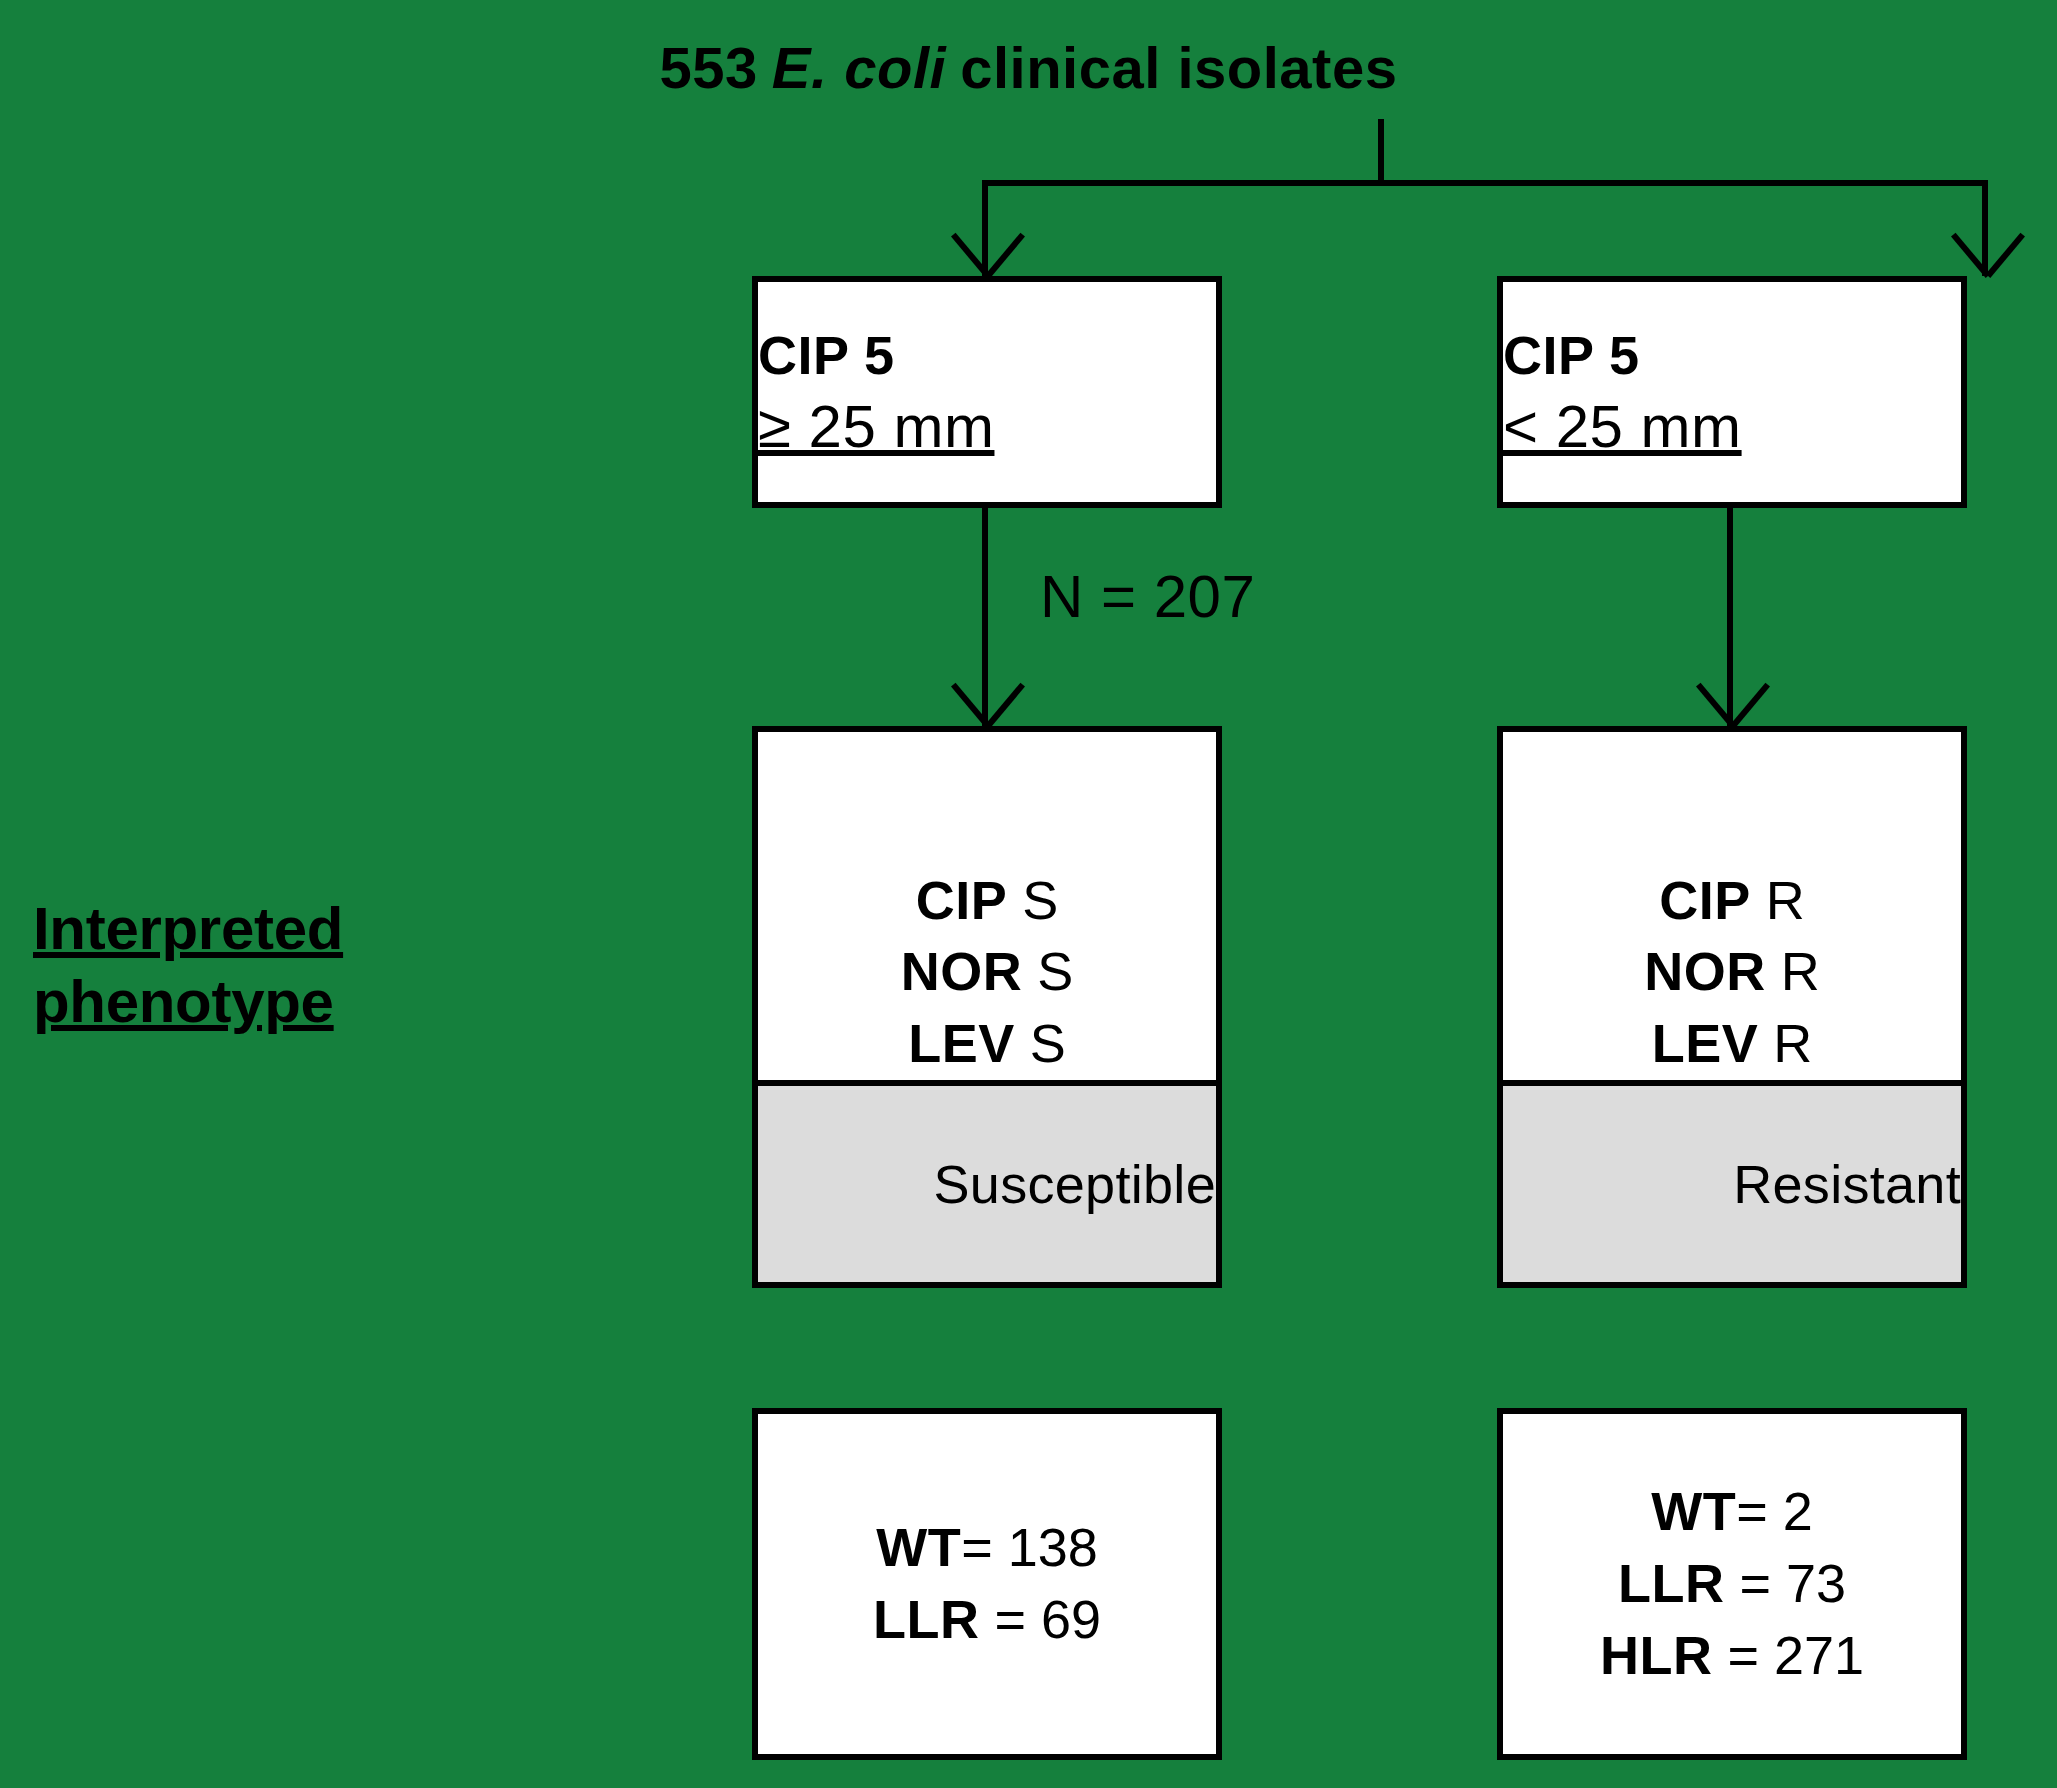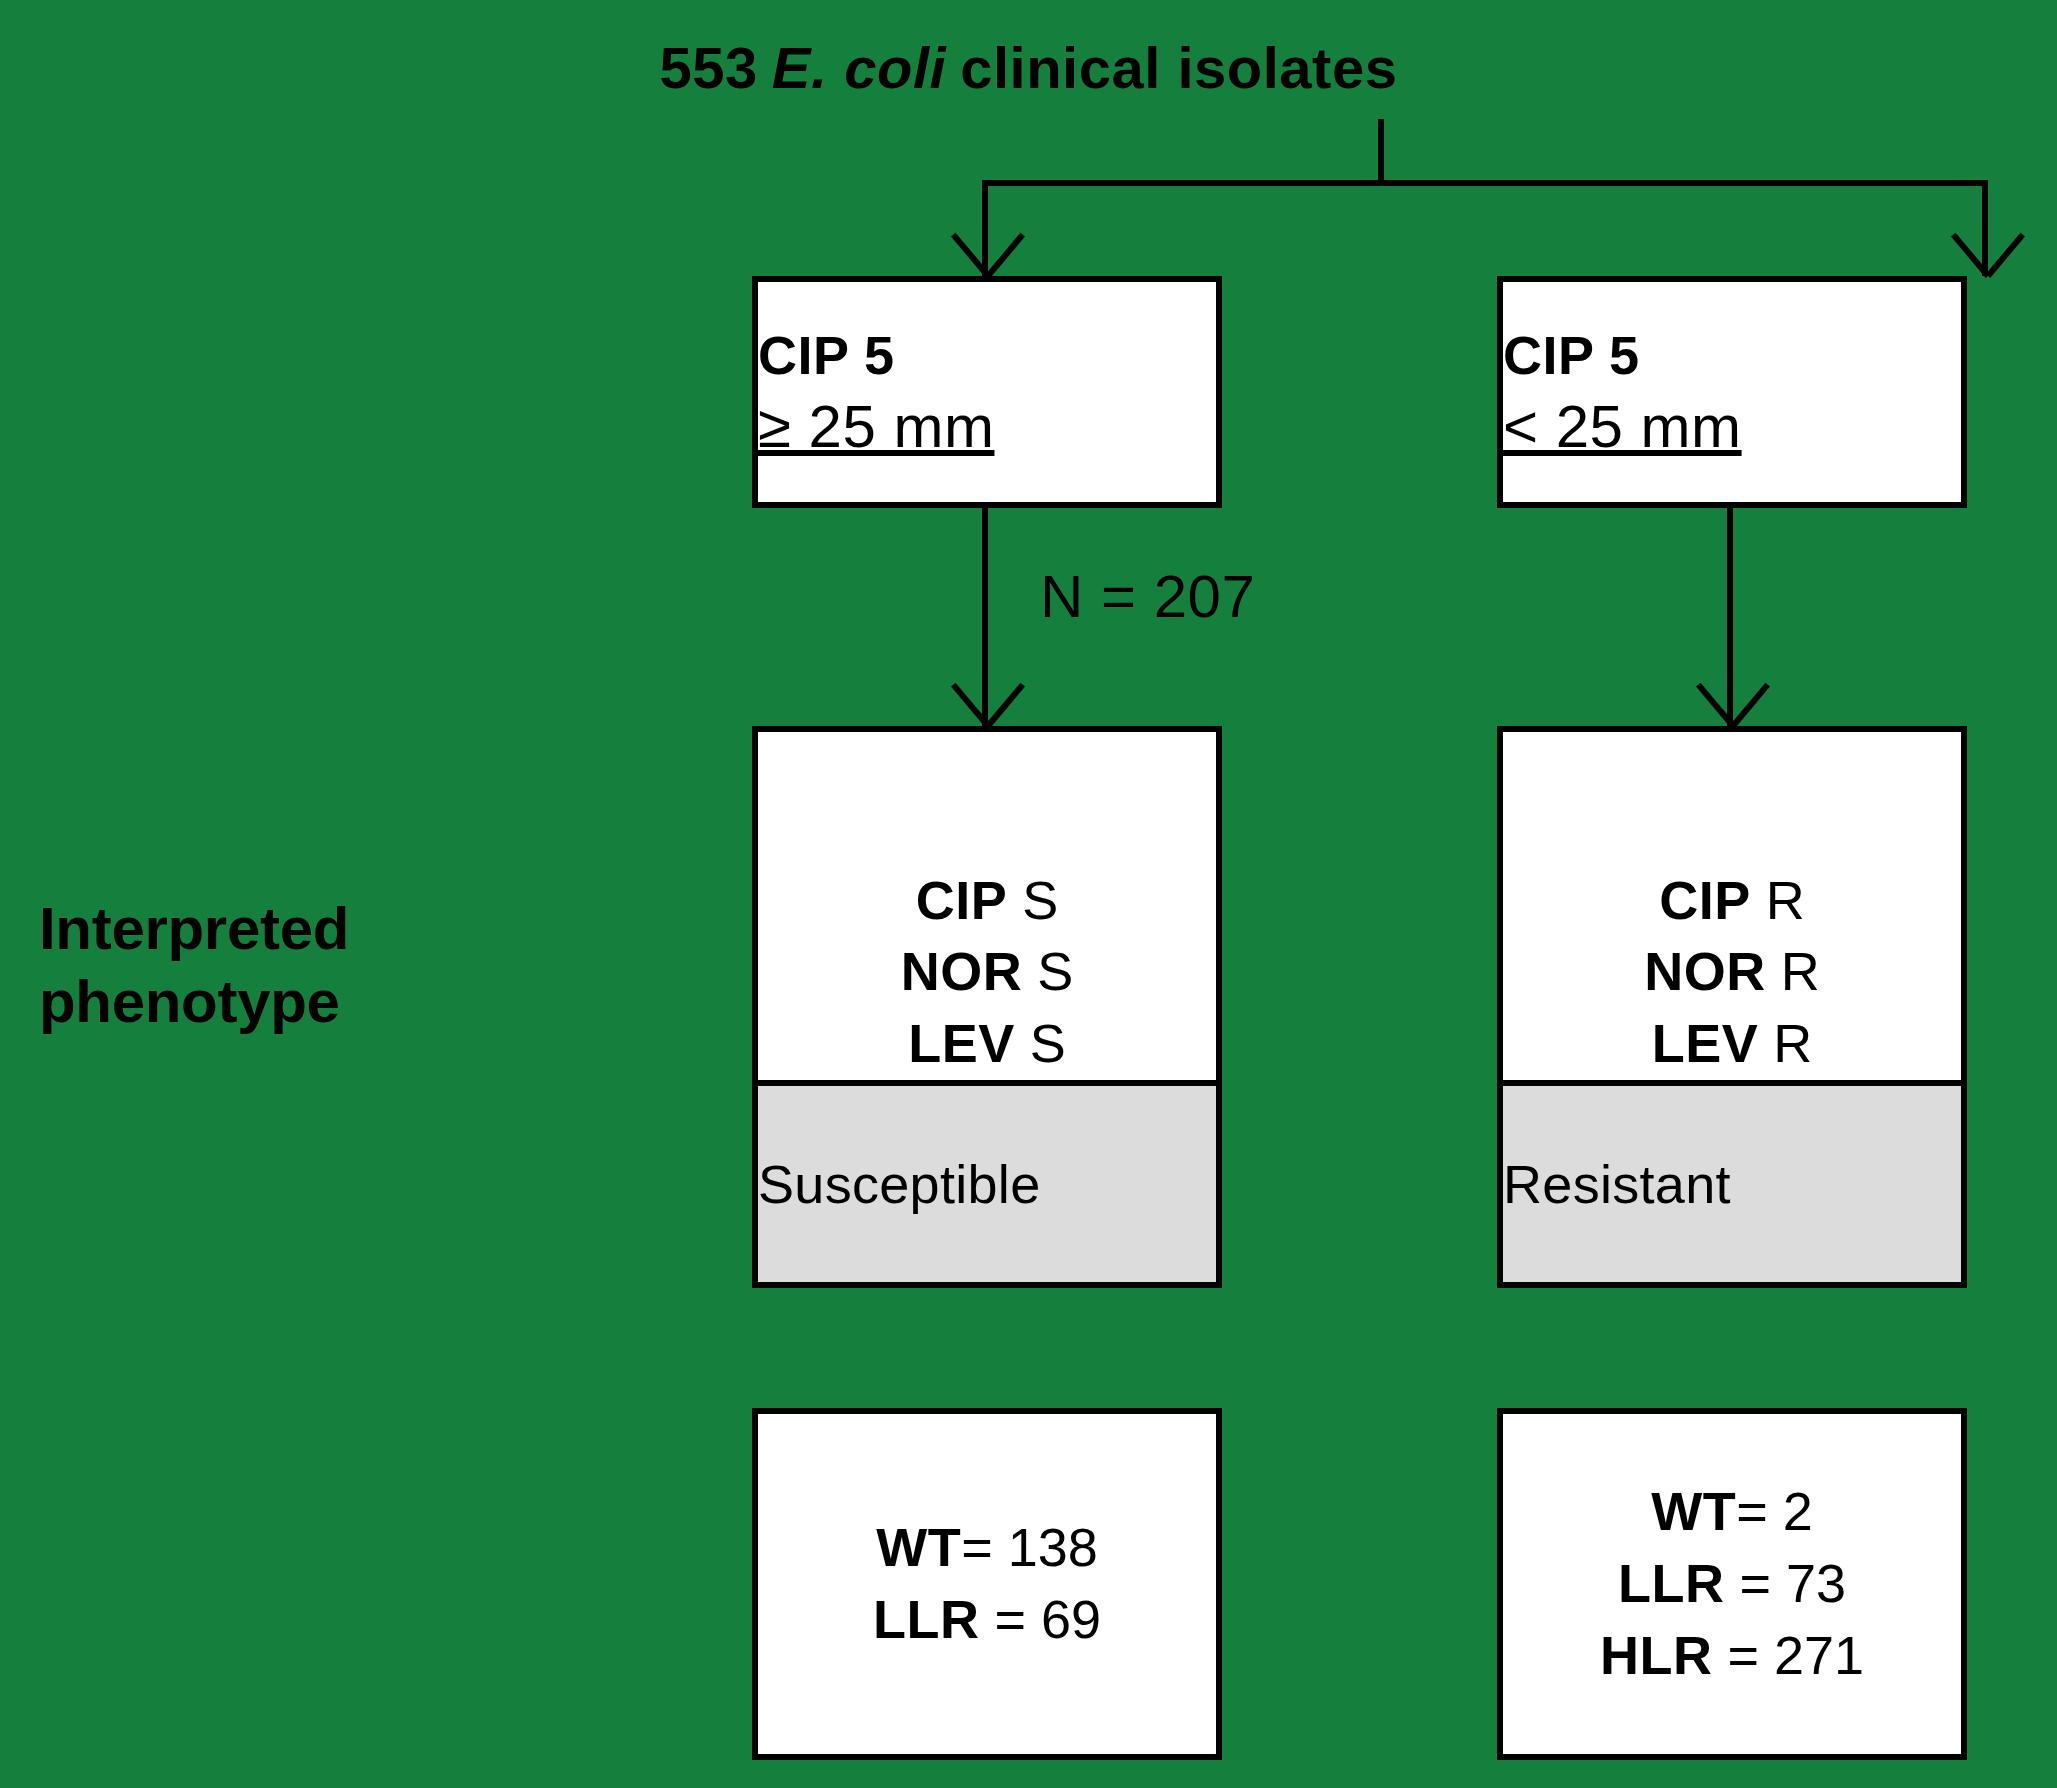--- a/index.html
+++ b/index.html
@@ -35,21 +35,21 @@
   .title .sp { display: inline-block; width: 14px; }
   .title .ital { font-style: italic; }
 
   
   .row-label {
     font-size: 60px;
     font-weight: bold;
     line-height: 1.22;
     letter-spacing: -0.3px;
   }
-  #label-phenotype { left: 39px; top: 892px; width: 520px; }
+  #label-phenotype { left: 33px; top: 892px; width: 520px; text-decoration: underline; }
   #label-wgs       { left: 33px; top: 1447px; width: 560px; }
 
   
   .box {
     box-sizing: border-box;
     border: 6px solid #000000;
     background: #ffffff;
   }
 
   
@@ -93,21 +93,21 @@
     white-space: nowrap;
   }
   .pheno-line .drug { font-weight: bold; letter-spacing: 0.5px; }
   .pheno-line .call { font-weight: normal; }
   .pheno-bottom {
     flex: 1 1 auto;
     border-top: 6px solid #000000;
     background: #dcdcdc;
     display: flex;
     align-items: center;
-    justify-content: flex-start;
+    justify-content: flex-end;
   }
   .pheno-bottom span {
     font-size: 54px;
     font-weight: normal;
     letter-spacing: 0.3px;
   }
   #box-pheno-left  { left: 752px;  top: 726px; width: 470px; height: 562px; }
   #box-pheno-right { left: 1497px; top: 726px; width: 470px; height: 562px; }
 
   

